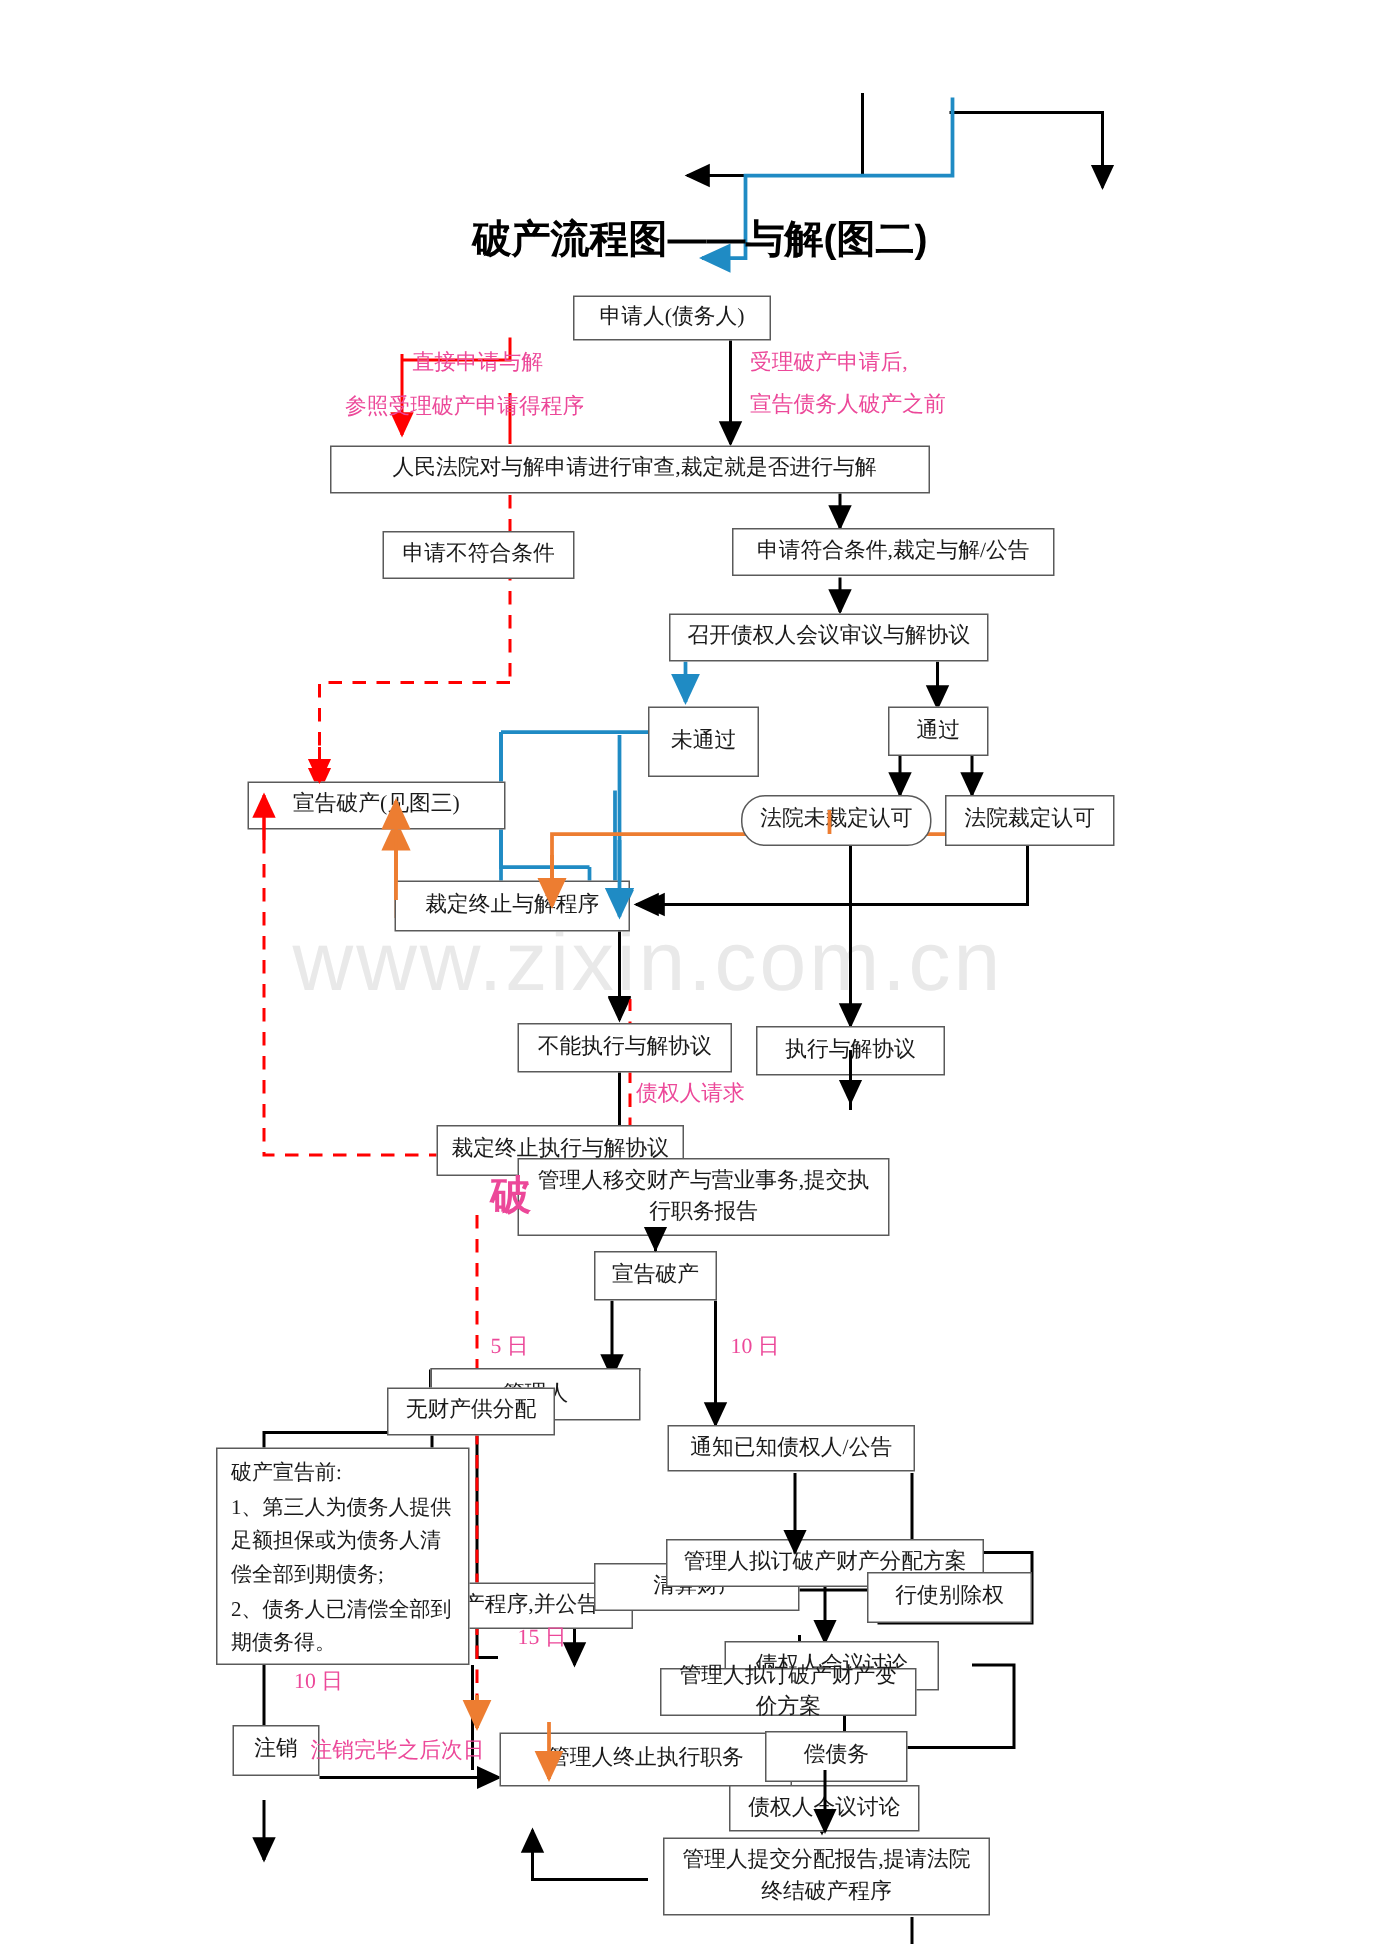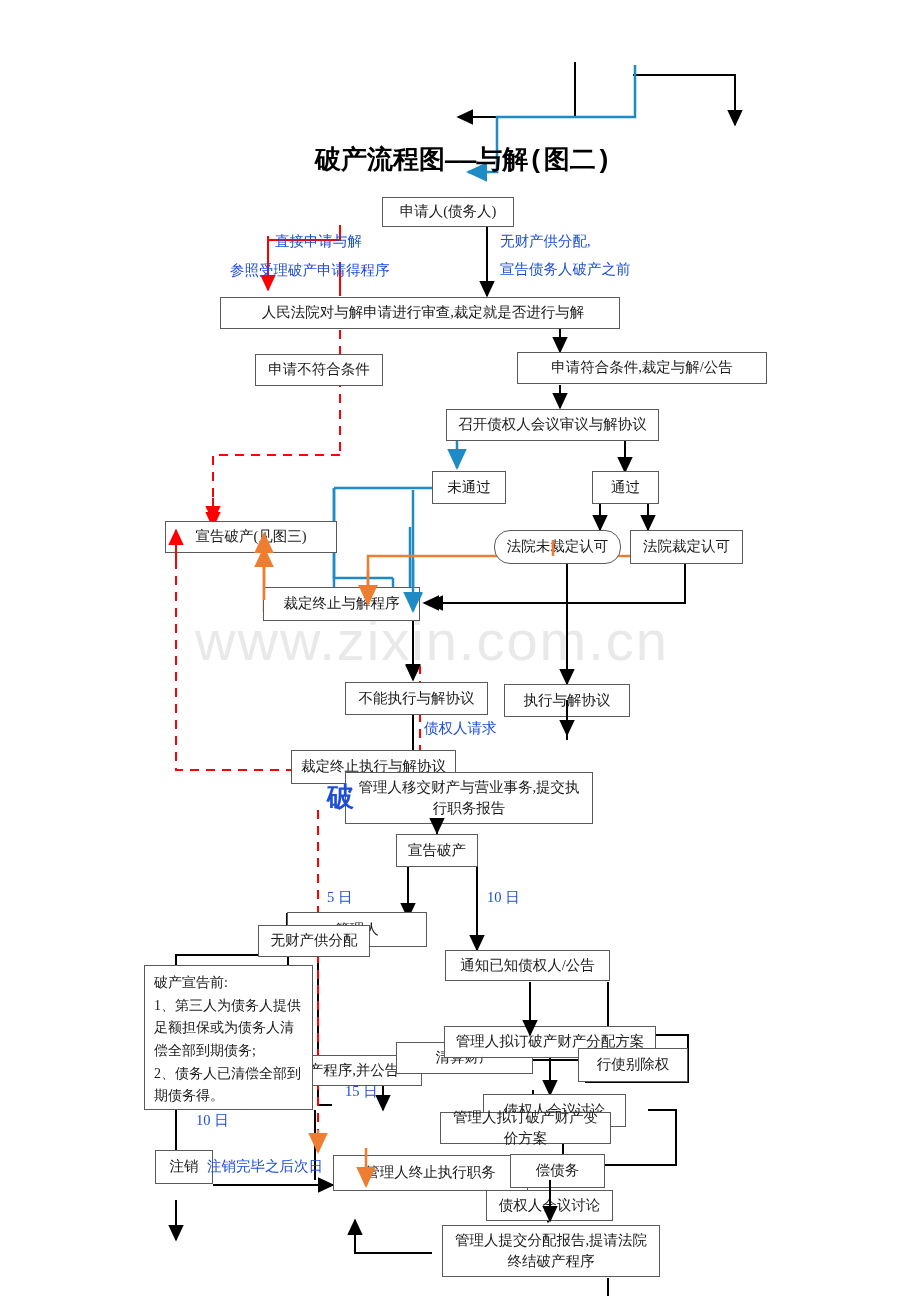--- a/index.html
+++ b/index.html
@@ -26,21 +26,21 @@
     font-size: 56px;
     letter-spacing: 2px;
     color: #e9e9e9;
     white-space: nowrap;
     user-select: none;
     z-index: 1;
   }
   
   .title {
     position: absolute;
-    font-family: Liberation Mono, monospace;
+    font-family: Liberation Sans, sans-serif;
     font-weight: bold;
     font-size: 26px;
     color: #000;
     white-space: nowrap;
     z-index: 6;
   }
   
   .node {
     position: absolute;
     box-sizing: border-box;
@@ -62,21 +62,21 @@
     text-align: left;
     padding: 6px 9px;
     font-size: 14px;
     line-height: 1.62;
     white-space: pre-line;
   }
   
   .label {
     position: absolute;
     font-size: 14.5px;
-    color: #1d4ed8;
+    color: #ec4899;
     white-space: nowrap;
     z-index: 6;
   }
   .label.big {
     font-size: 27px;
     font-weight: bold;
   }
   
   svg.wires {
     position: absolute;
@@ -217,25 +217,25 @@
   </svg>
 
   <div class="title" style="left:315px; top:142px;">破产流程图——与解(图二)</div>
 
   <div class="node" style="left:382px; top:197px; width:132px; height:30px;">申请人(债务人)</div>
 
   <div class="node" style="left:220px; top:297px; width:400px; height:32px;padding-left:12px;">人民法院对与解申请进行审查,裁定就是否进行与解</div>
 
   <div class="node" style="left:255px; top:354px; width:128px; height:32px;">申请不符合条件</div>
 
-  <div class="node" style="left:488px; top:352px; width:250px; height:32px;margin-left:29px;">申请符合条件,裁定与解/公告</div>
+  <div class="node" style="left:488px; top:352px; width:215px; height:32px;">申请符合条件,裁定与解/公告</div>
 
   <div class="node" style="left:446px; top:409px; width:213px; height:32px;">召开债权人会议审议与解协议</div>
 
-  <div class="node" style="left:432px; top:471px; width:74px; height:33px;">未通过</div>
+  <div class="node" style="left:432px; top:471px; width:74px; height:47px;">未通过</div>
 
   <div class="node" style="left:592px; top:471px; width:67px; height:33px;">通过</div>
 
   <div class="node" style="left:494px; top:530px; width:127px; height:34px;border-radius:16px;">法院未裁定认可</div>
 
   <div class="node" style="left:630px; top:530px; width:113px; height:34px;">法院裁定认可</div>
 
   <div class="node" style="left:137px; top:521px; width:172px; height:32px;margin-left:28px;">宣告破产(见图三)</div>
 
   <div class="node" style="left:263px; top:587px; width:157px; height:34px;">裁定终止与解程序</div>
@@ -282,21 +282,21 @@
 
   <div class="node notebox" style="left:144px; top:965px; width:169px; height:145px;">破产宣告前:
 1、第三人为债务人提供
 足额担保或为债务人清
 偿全部到期债务;
 2、债务人已清偿全部到
 期债务得。</div>
 
   <div class="label" style="left:275px; top:232px;">直接申请与解</div>
   <div class="label" style="left:230px; top:261px;">参照受理破产申请得程序</div>
-  <div class="label" style="left:500px; top:232px;">无财产供分配,</div>
+  <div class="label" style="left:500px; top:232px;">受理破产申请后,</div>
   <div class="label" style="left:500px; top:260px;">宣告债务人破产之前</div>
   <div class="label" style="left:424px; top:719px;">债权人请求</div>
   <div class="label" style="left:327px; top:888px;">5 日</div>
   <div class="label" style="left:487px; top:888px;">10 日</div>
   <div class="label" style="left:345px; top:1082px;">15 日</div>
   <div class="label" style="left:196px; top:1111px;">10 日</div>
   <div class="label" style="left:207px; top:1157px;">注销完毕之后次日</div>
   <div class="label big" style="left:327px; top:779px;">破</div>
 
   <svg class="wires wires-top" viewBox="0 0 920 1302">

